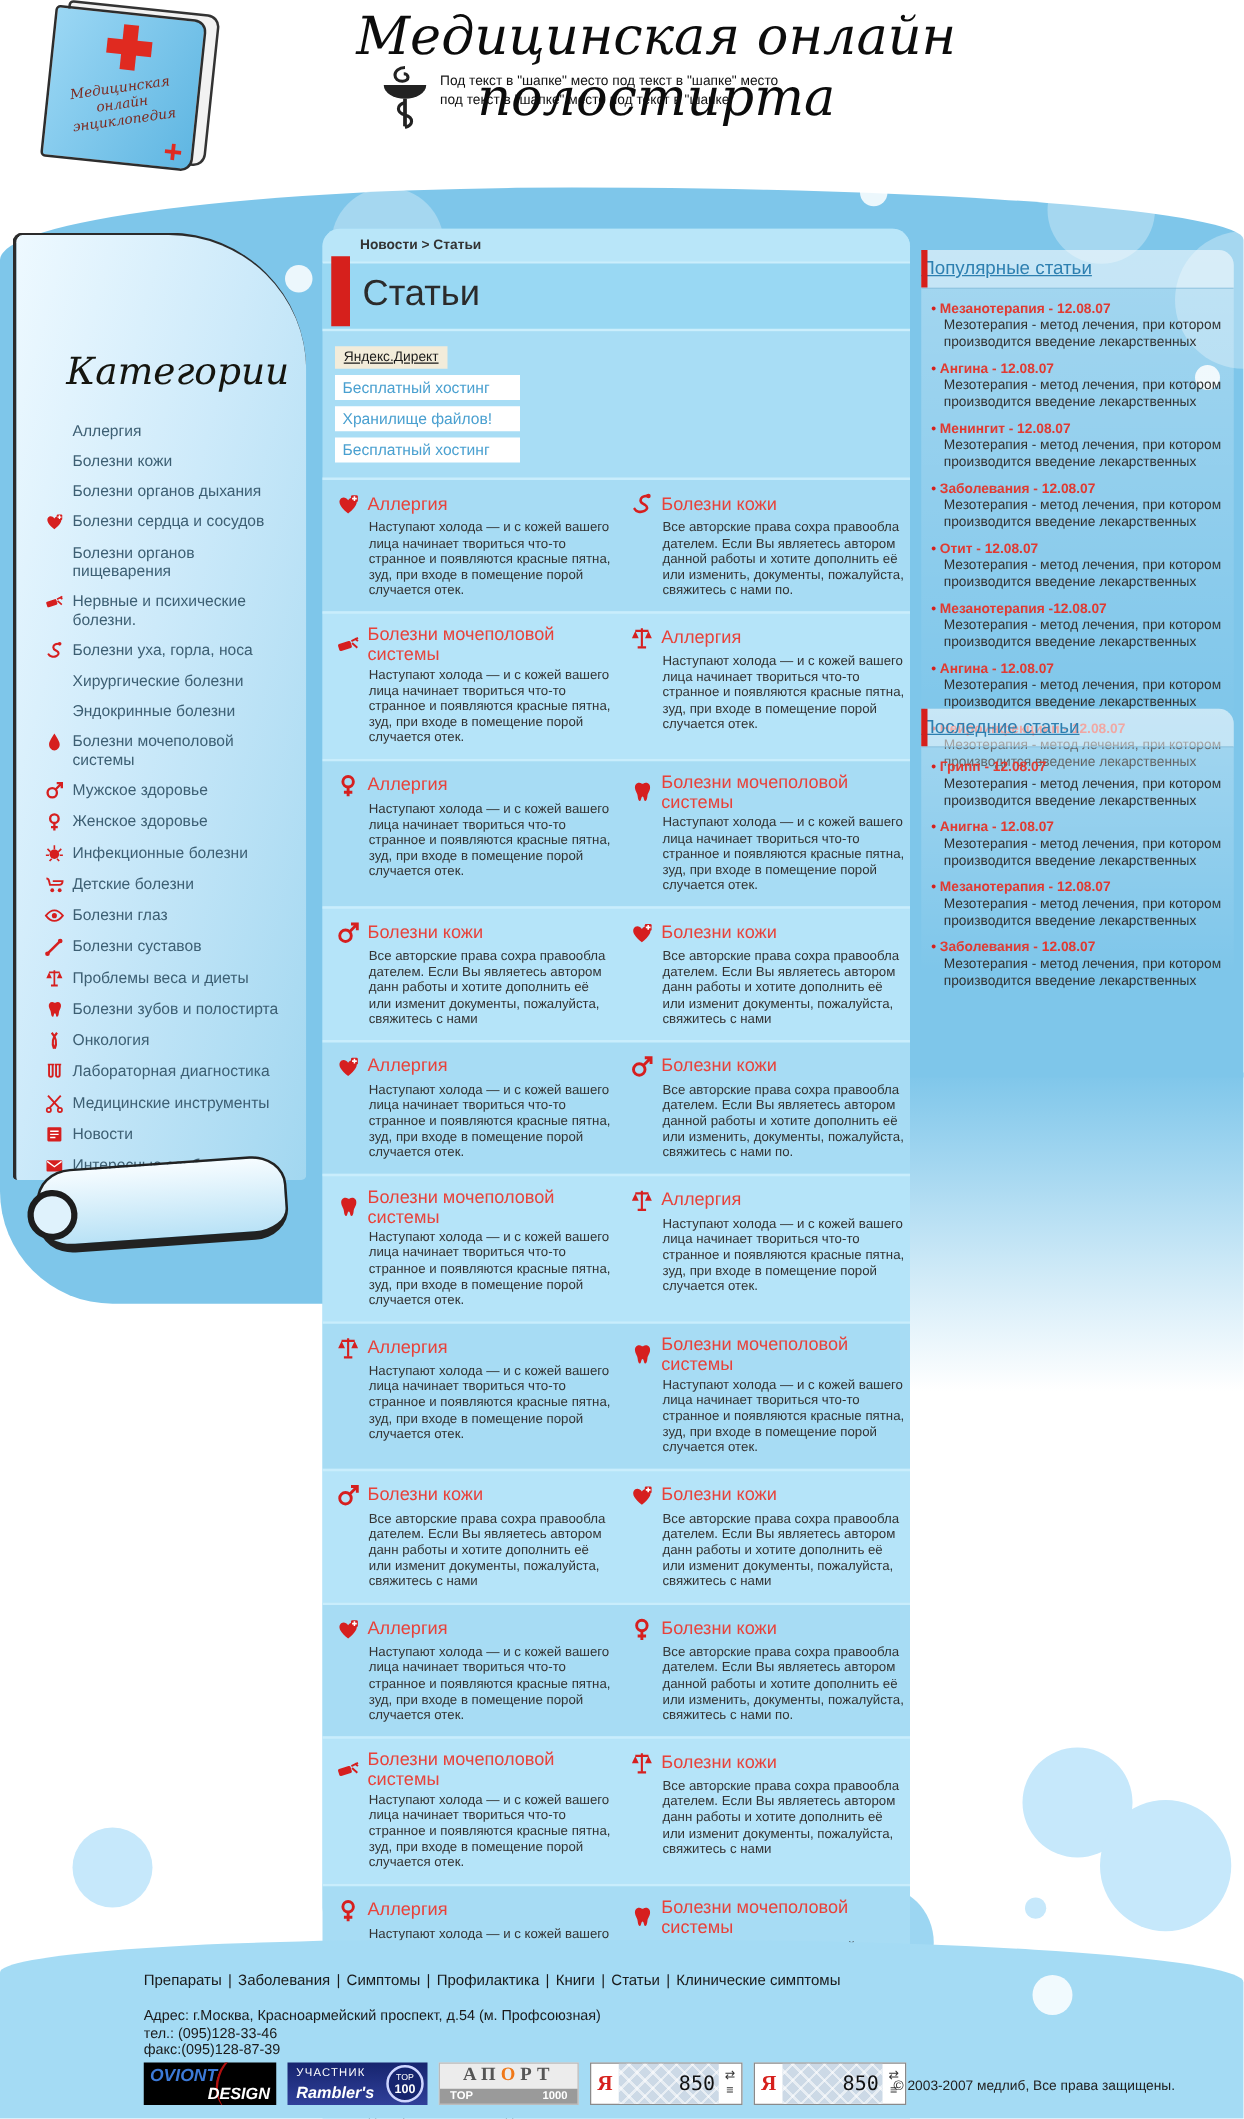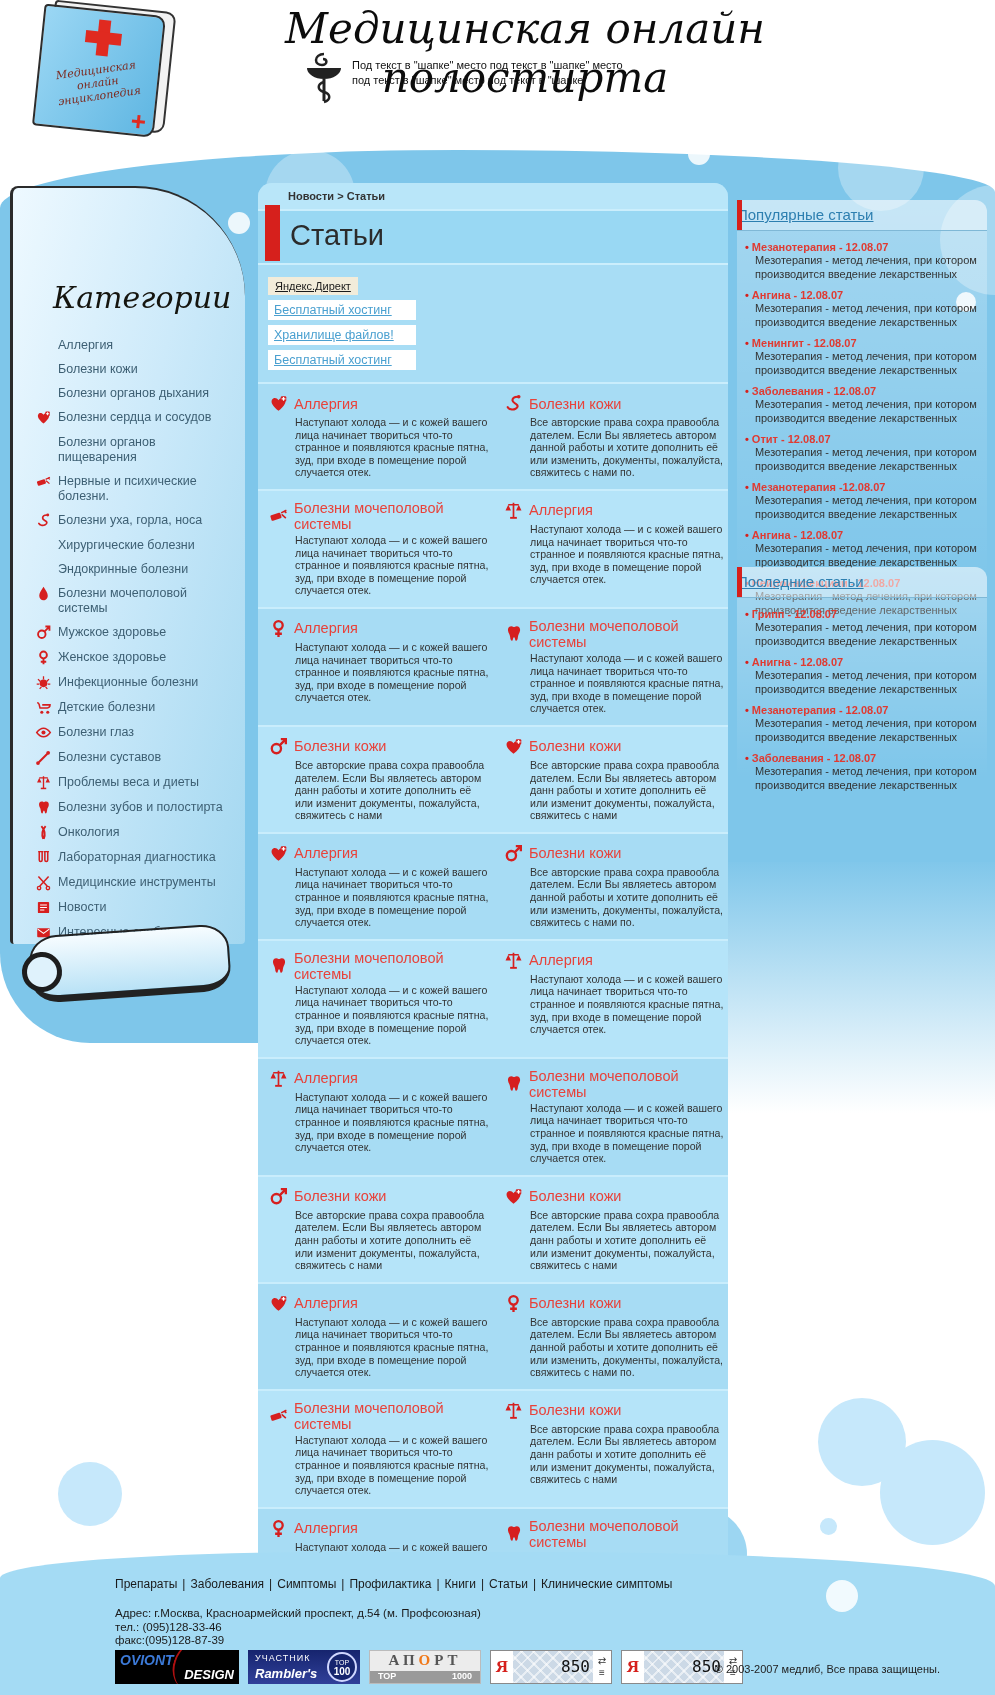--- a/index.html
+++ b/index.html
@@ -69,21 +69,21 @@
          border-radius:14px;z-index:2;}
   .crumbs{height:26px;line-height:26px;background:#b9e6f9;border-radius:14px 14px 0 0;
           border-bottom:2px solid #cbeefc;font-size:11px;font-weight:bold;color:#333;padding-left:30px;}
   .crumbs a{color:#333;text-decoration:none;cursor:pointer;}
   .titleband{position:relative;height:52px;background:#99d8f3;border-bottom:2px solid #cbeefc;}
   .titleband .redblock{position:absolute;left:7px;top:-6px;width:15px;height:56px;background:#d6201c;}
   .titleband h1{margin:0;padding:8px 0 0 32px;font-size:29px;font-weight:normal;color:#2b2b2b;}
   .badge{display:inline-block;margin:12px 0 0 10px;padding:3px 7px;background:#f2ecda;
          font-size:11px;color:#1a1a1a;text-decoration:underline;cursor:pointer;}
   .adbox{width:136px;margin:5px 0 0 10px;padding:3px 6px;background:#fff;font-size:12.5px;
-         color:#4aa0d0;text-decoration:underline;cursor:pointer;}
+         color:#4aa0d0;cursor:pointer;}
   .grid{margin-top:12px;}
   .arow{display:flex;background:#a7dcf4;border-top:2px solid #c9edfc;}
   .arow.alt{background:#b5e4f9;}
   .cell{width:50%;box-sizing:border-box;padding:9px 6px 10px 10px;}
   .cell .head{display:flex;align-items:center;gap:5px;}
   .cell .head a{font-size:14.5px;color:#e8423a;text-decoration:none;cursor:pointer;}
   .cell .aicon,.cell .aicon svg{width:21px;height:21px;flex:none;}
   .cell p{margin:2px 0 0 27px;width:196px;font-size:10.6px;line-height:12.6px;color:#333;}
 
   
@@ -100,21 +100,21 @@
   .ritem .tl a{color:#e03a31;text-decoration:none;cursor:pointer;text-align:center;}
   .ritem .ds{margin:1px 0 0 10px;font-size:11px;line-height:13.5px;color:#333;width:225px;}
 
   
   .fnav{position:absolute;left:115px;top:1577px;font-size:12px;color:#1a1a1a;z-index:5;}
   .fnav a{color:#1a1a1a;text-decoration:none;cursor:pointer;}
   .fnav .sep{margin:0 5px;}
   .faddr{position:absolute;left:115px;top:1607px;font-size:11.5px;line-height:13.5px;color:#1a1a1a;z-index:5;}
   .banners{position:absolute;left:115px;top:1650px;height:34px;display:flex;gap:9px;z-index:5;}
   .banner{height:34px;cursor:pointer;box-sizing:border-box;}
-  .b-oviont{width:124px;background:#000;position:relative;overflow:hidden;}
+  .b-oviont{width:106px;background:#000;position:relative;overflow:hidden;}
   .b-oviont .o1{position:absolute;left:5px;top:2px;font-style:italic;font-weight:bold;font-size:14px;color:#3c7ad8;}
   .b-oviont .o2{position:absolute;right:5px;bottom:2px;font-style:italic;font-weight:bold;font-size:13px;color:#fff;}
   .b-oviont .arc{position:absolute;left:58px;top:-8px;width:40px;height:50px;border-left:2px solid #b01010;border-radius:50%;transform:rotate(18deg);}
   .b-rambler{width:112px;background:linear-gradient(#16246e,#30409a);position:relative;color:#fff;}
   .b-rambler .r1{position:absolute;left:7px;top:3px;font-size:9px;letter-spacing:1px;}
   .b-rambler .r2{position:absolute;left:7px;bottom:3px;font-size:13px;font-weight:bold;font-style:italic;}
   .b-rambler .circ{position:absolute;right:3px;top:2px;width:30px;height:30px;border-radius:50%;
                    background:#16246e;border:2px solid #cfd6ff;text-align:center;box-sizing:border-box;}
   .b-rambler .circ .ct{font-size:7px;line-height:9px;display:block;margin-top:4px;}
   .b-rambler .circ .cn{font-size:10px;font-weight:bold;line-height:10px;display:block;}

